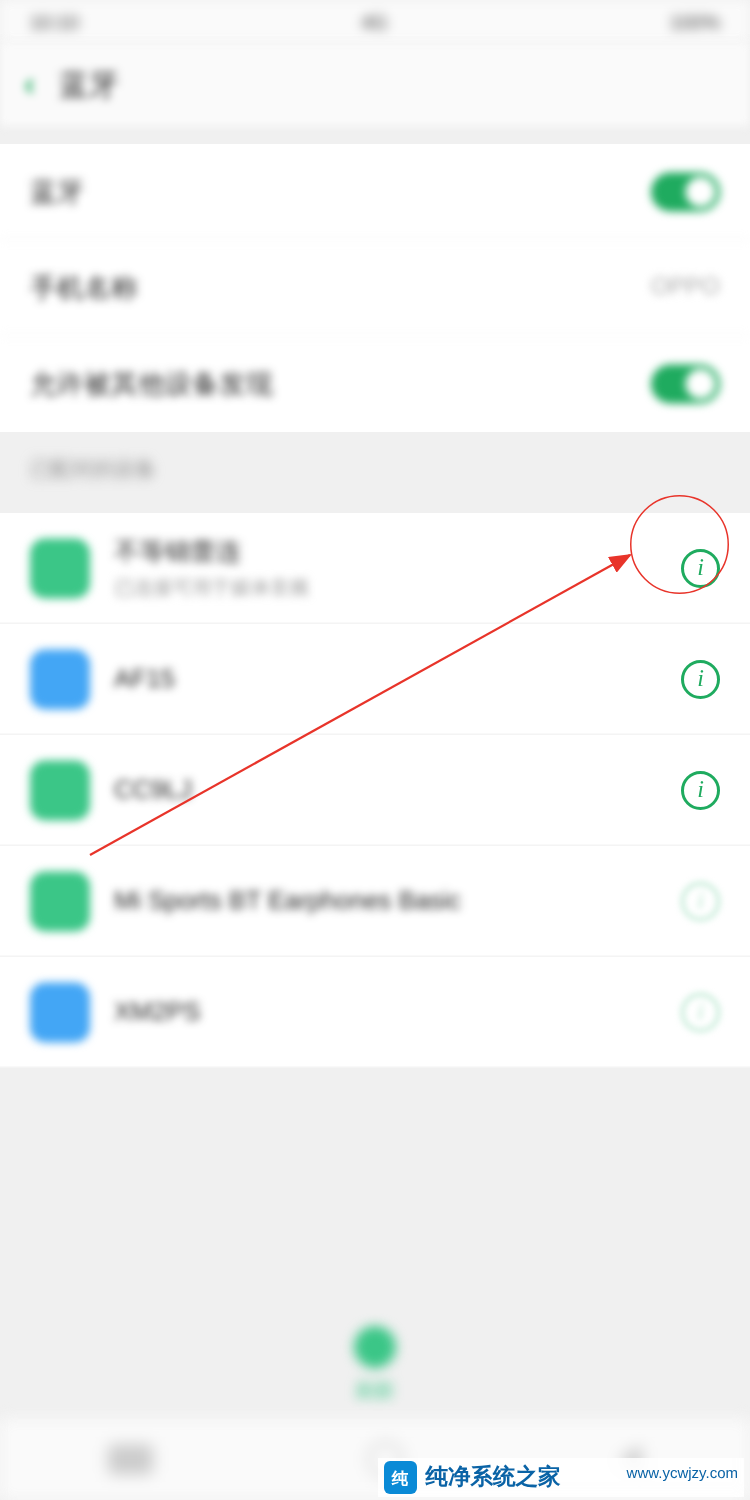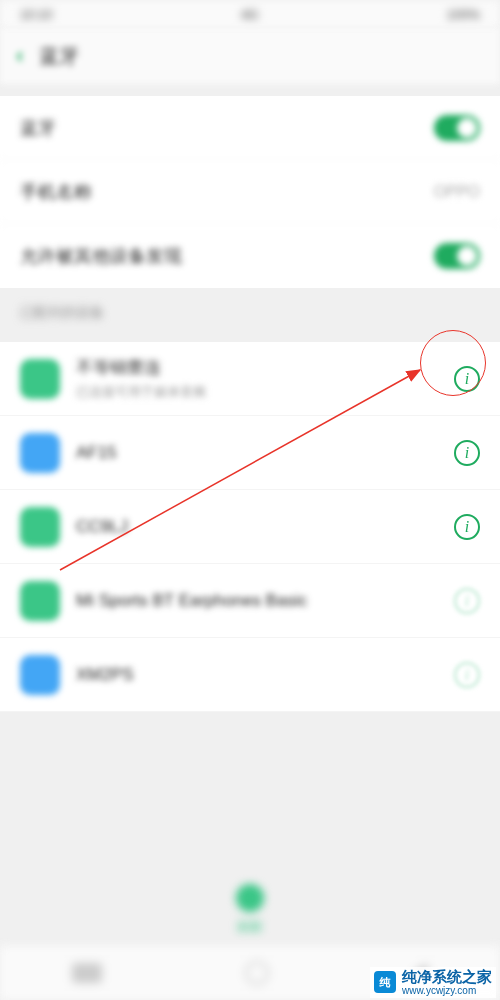--- a/index.html
+++ b/index.html
@@ -164,23 +164,23 @@
       background: rgba(255,255,255,0.85);
       padding: 2px 4px;
     }
     .watermark .wm-logo {
       width: 22px; height: 22px;
       background: #0a8ad6;
       border-radius: 4px;
       display: flex; align-items: center; justify-content: center;
       color: #fff; font-size: 11px; font-weight: bold;
     }
-    .watermark .wm-text { display: flex; flex-direction: column; line-height: 1.1; }
+    .watermark .wm-text { display: flex; flex-direction: row; line-height: 1.1; }
     .watermark .wm-main { font-size: 15px; color: #0a63a6; font-weight: 600; }
-    .watermark .wm-sub { font-size: 10px; color: #0a63a6; }
+    .watermark .wm-sub { font-size: 10px; color: #0a63a6; margin-left: 44px; }
   </style>
 </head>
 <body>
 
 <div class="status-bar">
   <span>10:10</span>
   <span>4G</span>
   <span>100%</span>
 </div>
 

